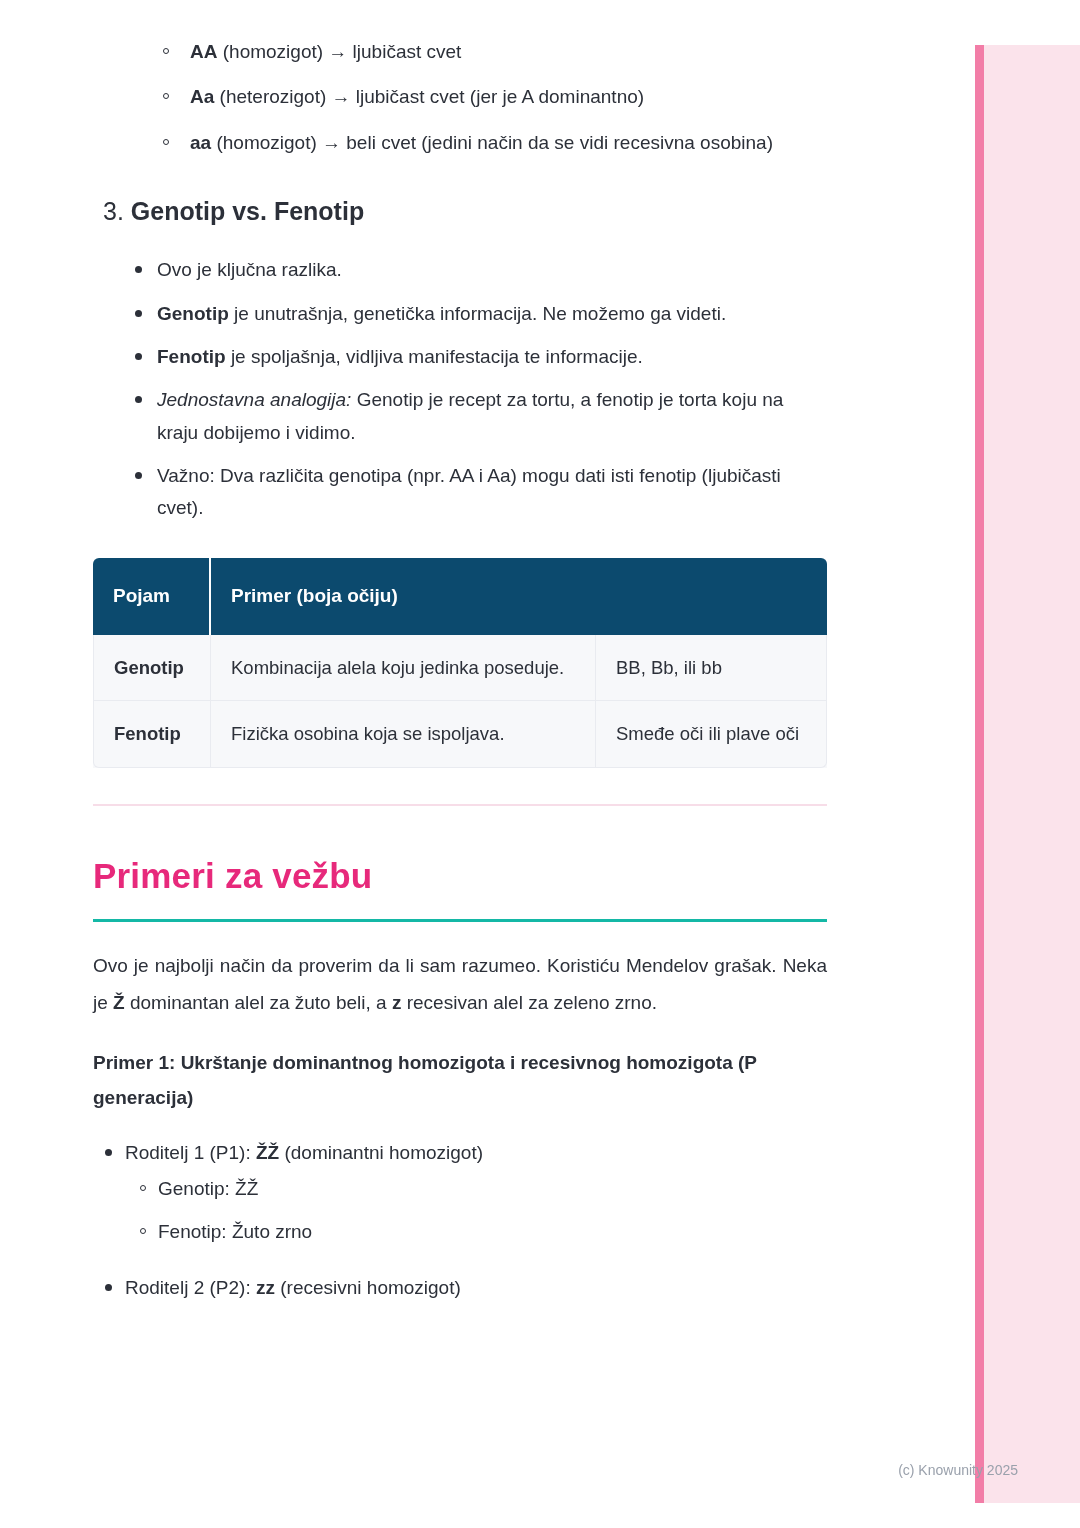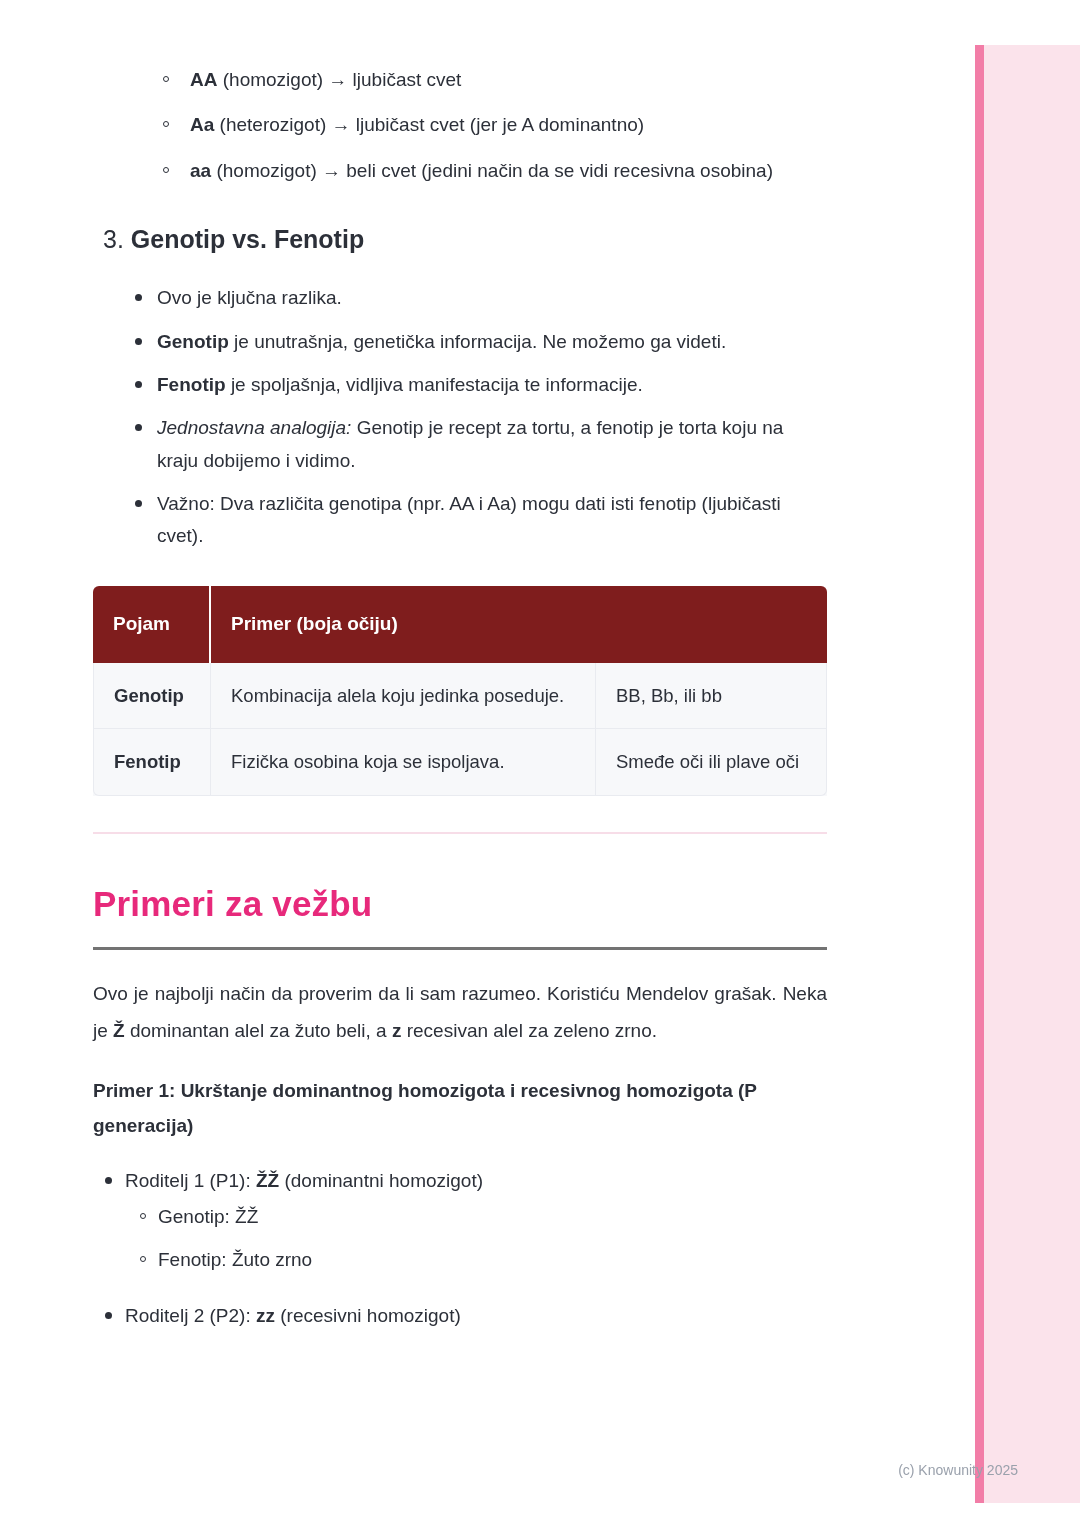--- a/index.html
+++ b/index.html
@@ -16,21 +16,21 @@
   .i { font-style:italic; }
 
   
   .strip-light { position:absolute; top:45px; right:0; width:96px; height:1458px; background:#fbe3eb; z-index:1; }
   .strip-bar   { position:absolute; top:45px; right:96px; width:9px; height:1458px; background:#f27da7; z-index:2; }
 
   .content {
     position:relative;
     width:734px;
     margin-left:93px;
-    padding-top:64px;
+    padding-top:36px;
     font-size:19px;
     line-height:1.7;
     z-index:2;
   }
 
   
   .item { position:relative; }
   .marker { position:absolute; display:block; }
   .dot  { width:7px; height:7px; border-radius:50%; background:#2c3039; }
   .ring { width:6px; height:6px; border-radius:50%; border:1.6px solid #2c3039; background:transparent; }
@@ -43,41 +43,41 @@
   .sec-heading .ttl { font-weight:700; }
 
   .sec-list { margin-top:22px; }
   .sec-list .item { padding-left:64px; margin-bottom:11px; }
   .sec-list .marker { left:42px; top:12px; }
 
   
   .gtable { margin-top:34px; width:734px; font-size:18.5px; }
   .thead {
     display:grid; grid-template-columns:118px 385px 231px;
-    background:#7f1d1d; color:#ffffff; font-weight:700;
+    background:#0c4a6e; color:#ffffff; font-weight:700;
     border-radius:6px 6px 0 0; overflow:hidden; font-size:19px;
   }
   .th { padding:22px 20px; border-right:2px solid #ffffff; }
   .th:last-child { border-right:none;border-radius:16px; }
   .trow { display:grid; grid-template-columns:118px 385px 231px; background:#f7f8fa; }
   .td {
     padding:18px 20px;
     border-right:1px solid #e9ebf0; border-bottom:1px solid #e9ebf0;
     display:flex; align-items:center; line-height:1.6;
   }
   .td:first-child { border-left:1px solid #e9ebf0; font-weight:700; }
   .trow:last-child .td:first-child { border-radius:0 0 0 6px; }
   .trow:last-child .td:last-child  { border-radius:0 0 6px 0; }
 
   hr.soft { border:none; border-top:2px solid #f7dde8; margin:36px 0 0 0; }
 
   h1.practice-title {
     color:#e7297b; font-size:35px; font-weight:700;
     margin:40px 0 0 0; padding-bottom:14px;
-    border-bottom:3px solid #737373; letter-spacing:0.2px;
+    border-bottom:3px solid #14b8a6; letter-spacing:0.2px;
   }
 
   .intro-para { margin-top:26px; text-align:justify; line-height:1.9; }
   .primer-title { margin-top:24px; line-height:1.85; }
 
   .parents { margin-top:22px; }
   .parent { margin-bottom:24px; }
   .parent-label { position:relative; padding-left:32px; margin-bottom:4px; }
   .parent-label .marker { left:12px; top:12px; }
   .sub-list .item { padding-left:65px; margin-bottom:10px; }

